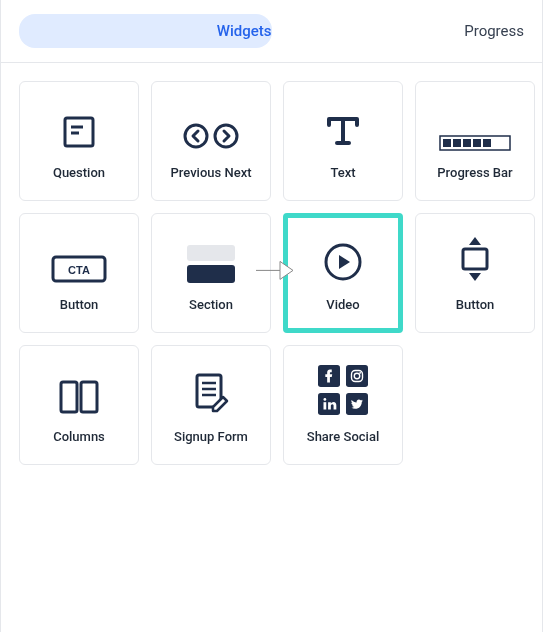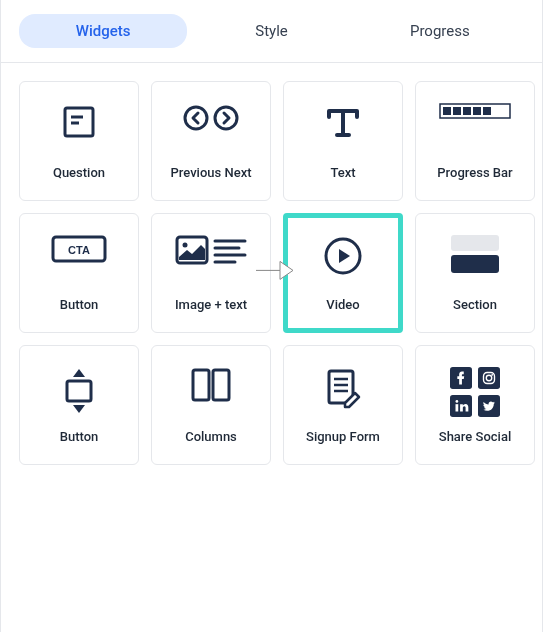--- a/index.html
+++ b/index.html
@@ -16,21 +16,21 @@
       height: 100%;
     }
     .tabs {
       display: flex;
       border-bottom: 1px solid #e5e7eb;
       padding: 14px 18px 14px 18px;
       gap: 0;
     }
     .tab {
       flex: 1;
-      text-align: center;
+      text-align: right;
       font-size: 15px;
       color: #374151;
       cursor: pointer;
       padding: 8px 0;
       border-radius: 16px;
     }
     .tab.active {
       background: #e0ebff;
       color: #2563eb;
       font-weight: 500;
@@ -61,21 +61,21 @@
       border-radius: 4px;
     }
     .card-label {
       font-size: 13px;
       color: #1f2937;
       font-weight: 500;
     }
     .icon-box {
       height: 48px;
       display: flex;
-      align-items: flex-start;
+      align-items: flex-end;
       justify-content: center;
     }
     svg { display: block; }
     .arrow-pointer {
       position: absolute;
       left: -34px;
       top: 50%;
       transform: translateY(-60%);
       width: 40px;
       height: 26px;
@@ -97,21 +97,20 @@
       gap: 6px;
     }
     .social-grid svg { width: 22px; height: 22px; }
   </style>
 </head>
 <body>
 
 <div class="container">
   <div class="tabs">
     <div class="tab active">Widgets</div>
-    <div class="tab">Style</div>
     <div class="tab">Progress</div>
   </div>
 
   <div class="grid">
 
     <div class="card">
       <div class="icon-box">
         <svg width="38" height="38" viewBox="0 0 38 38">
           <rect x="5" y="5" width="28" height="28" rx="2" fill="none" stroke="#1f2e4a" stroke-width="3"></rect>
           <line x1="11" y1="14" x2="23" y2="14" stroke="#1f2e4a" stroke-width="3"></line>
@@ -160,58 +159,44 @@
       <div class="icon-box">
         <svg width="56" height="28" viewBox="0 0 56 28">
           <rect x="2" y="2" width="52" height="24" rx="3" fill="none" stroke="#1f2e4a" stroke-width="3"></rect>
           <text x="28" y="19" text-anchor="middle" font-family="Arial" font-size="11" font-weight="bold" fill="#1f2e4a">CTA</text>
         </svg>
       </div>
       <div class="card-label">Button</div>
     </div>
 
 
-    <div class="card">
-      <div class="icon-box">
-        <svg width="72" height="30" viewBox="0 0 72 30">
-          <rect x="2" y="2" width="30" height="26" rx="3" fill="none" stroke="#1f2e4a" stroke-width="3"></rect>
-          <circle cx="10" cy="10" r="2.5" fill="#1f2e4a"></circle>
-          <path d="M4 22 L12 15 L17 19 L26 10 L30 14 L30 25 L4 25 Z" fill="#1f2e4a"></path>
-          <line x1="40" y1="6" x2="70" y2="6" stroke="#1f2e4a" stroke-width="3" stroke-linecap="round"></line>
-          <line x1="40" y1="13" x2="64" y2="13" stroke="#1f2e4a" stroke-width="3" stroke-linecap="round"></line>
-          <line x1="40" y1="20" x2="70" y2="20" stroke="#1f2e4a" stroke-width="3" stroke-linecap="round"></line>
-          <line x1="40" y1="27" x2="60" y2="27" stroke="#1f2e4a" stroke-width="3" stroke-linecap="round"></line>
-        </svg>
-      </div>
-      <div class="card-label">Image + text</div>
+
+    <div class="card">
+      <div class="icon-box">
+        <div class="section-icon">
+          <div class="section-top"></div>
+          <div class="section-bottom"></div>
+        </div>
+      </div>
+      <div class="card-label">Section</div>
     </div>
 
     <div class="card highlighted">
       <div class="arrow-pointer">
         <svg width="40" height="26" viewBox="0 0 40 26">
           <path d="M2 13 L26 13 L26 4 L39 13 L26 22 L26 13" fill="#fff" stroke="#888" stroke-width="1"></path>
         </svg>
       </div>
       <div class="icon-box">
         <svg width="42" height="42" viewBox="0 0 42 42">
           <circle cx="21" cy="21" r="17" fill="none" stroke="#1f2e4a" stroke-width="3"></circle>
           <path d="M17 14 L17 28 L28 21 Z" fill="#1f2e4a"></path>
         </svg>
       </div>
       <div class="card-label">Video</div>
-    </div>
-
-    <div class="card">
-      <div class="icon-box">
-        <div class="section-icon">
-          <div class="section-top"></div>
-          <div class="section-bottom"></div>
-        </div>
-      </div>
-      <div class="card-label">Section</div>
     </div>
 
     <div class="card">
       <div class="icon-box">
         <svg width="36" height="48" viewBox="0 0 36 48">
           <path d="M18 2 L12 10 L24 10 Z" fill="#1f2e4a"></path>
           <rect x="6" y="14" width="24" height="20" rx="2" fill="none" stroke="#1f2e4a" stroke-width="3"></rect>
           <path d="M18 46 L12 38 L24 38 Z" fill="#1f2e4a"></path>
         </svg>
       </div>

